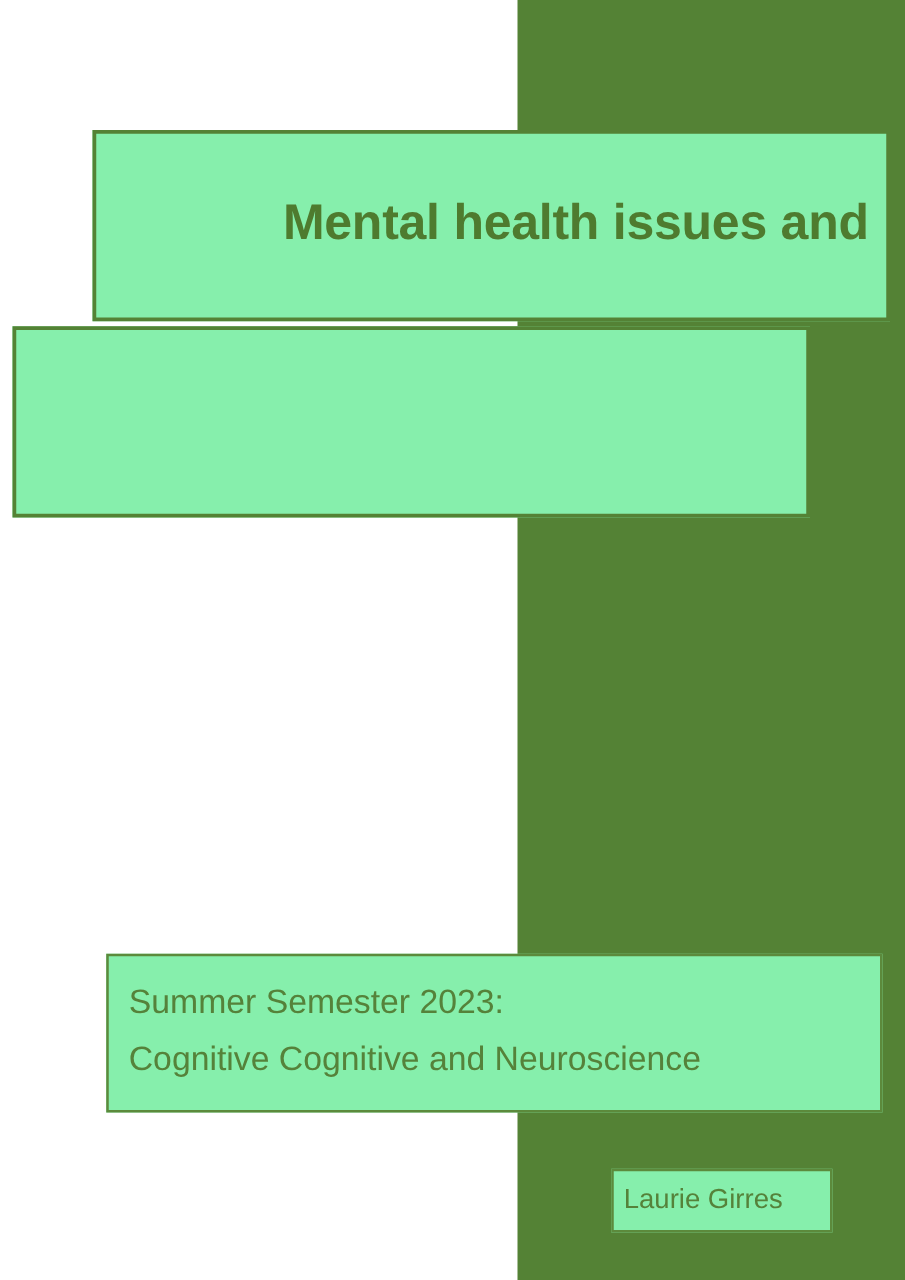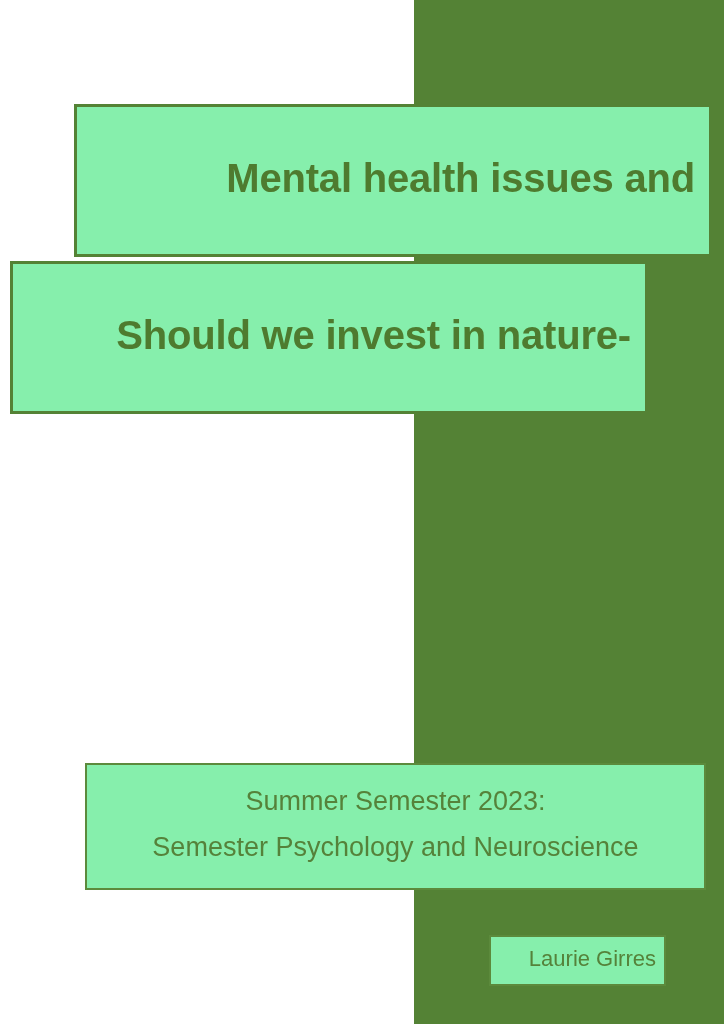--- a/index.html
+++ b/index.html
@@ -79,33 +79,33 @@
     border: 2px solid #5c8a3c;
     padding: 0 16px 4px 16px;
   }
 
   .subtitle-line {
     font-family: "Liberation Sans", sans-serif;
     font-weight: normal;
     font-size: 27px;
     line-height: 1.68;
     color: #55823a;
-    text-align: center;
+    text-align: left;
     white-space: nowrap;
   }
 
   
   .plate-author {
     left: 489px;
     top: 935px;
     width: 177px;
     height: 51px;
     border: 2px solid #5c8a3c;
     padding: 0 8px 2px 8px;
-    align-items: flex-end;
+    align-items: flex-start;
   }
 
   .author-line {
     font-family: "Liberation Sans", sans-serif;
     font-weight: normal;
     font-size: 22px;
     line-height: 1.2;
     color: #55823a;
     text-align: center;
     white-space: nowrap;
@@ -116,25 +116,24 @@
 
 <div id="cover">
 
   <div class="green-panel"></div>
 
   <div class="plate plate-title-1">
     <div class="title-line">Mental health issues and</div>
   </div>
 
   <div class="plate plate-title-2">
-    <div class="title-line">Should we invest in nature-</div>
   </div>
 
   <div class="plate plate-subtitle">
     <div class="subtitle-line">Summer Semester 2023:</div>
-    <div class="subtitle-line">Semester Psychology and Neuroscience</div>
+    <div class="subtitle-line">Cognitive Cognitive and Neuroscience</div>
   </div>
 
   <div class="plate plate-author">
     <div class="author-line">Laurie Girres</div>
   </div>
 
 </div>
 
 </body></html>

